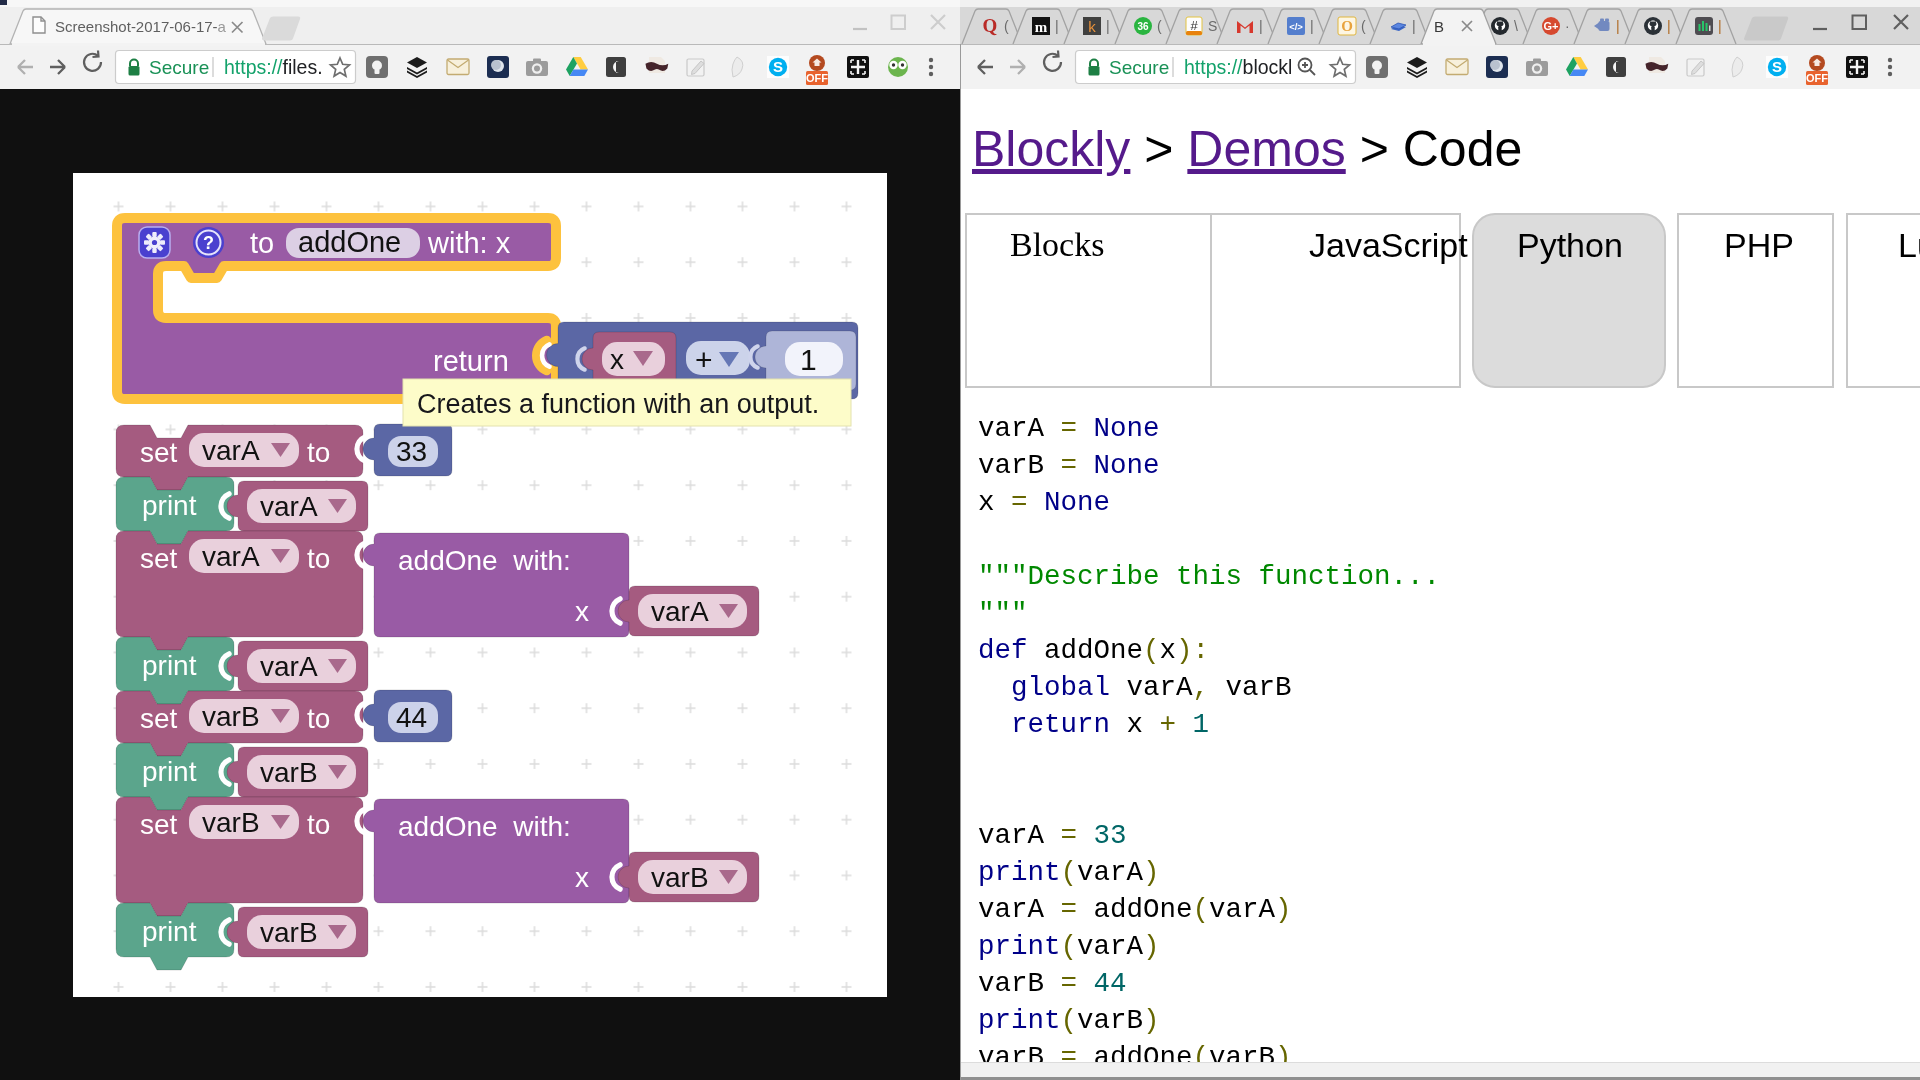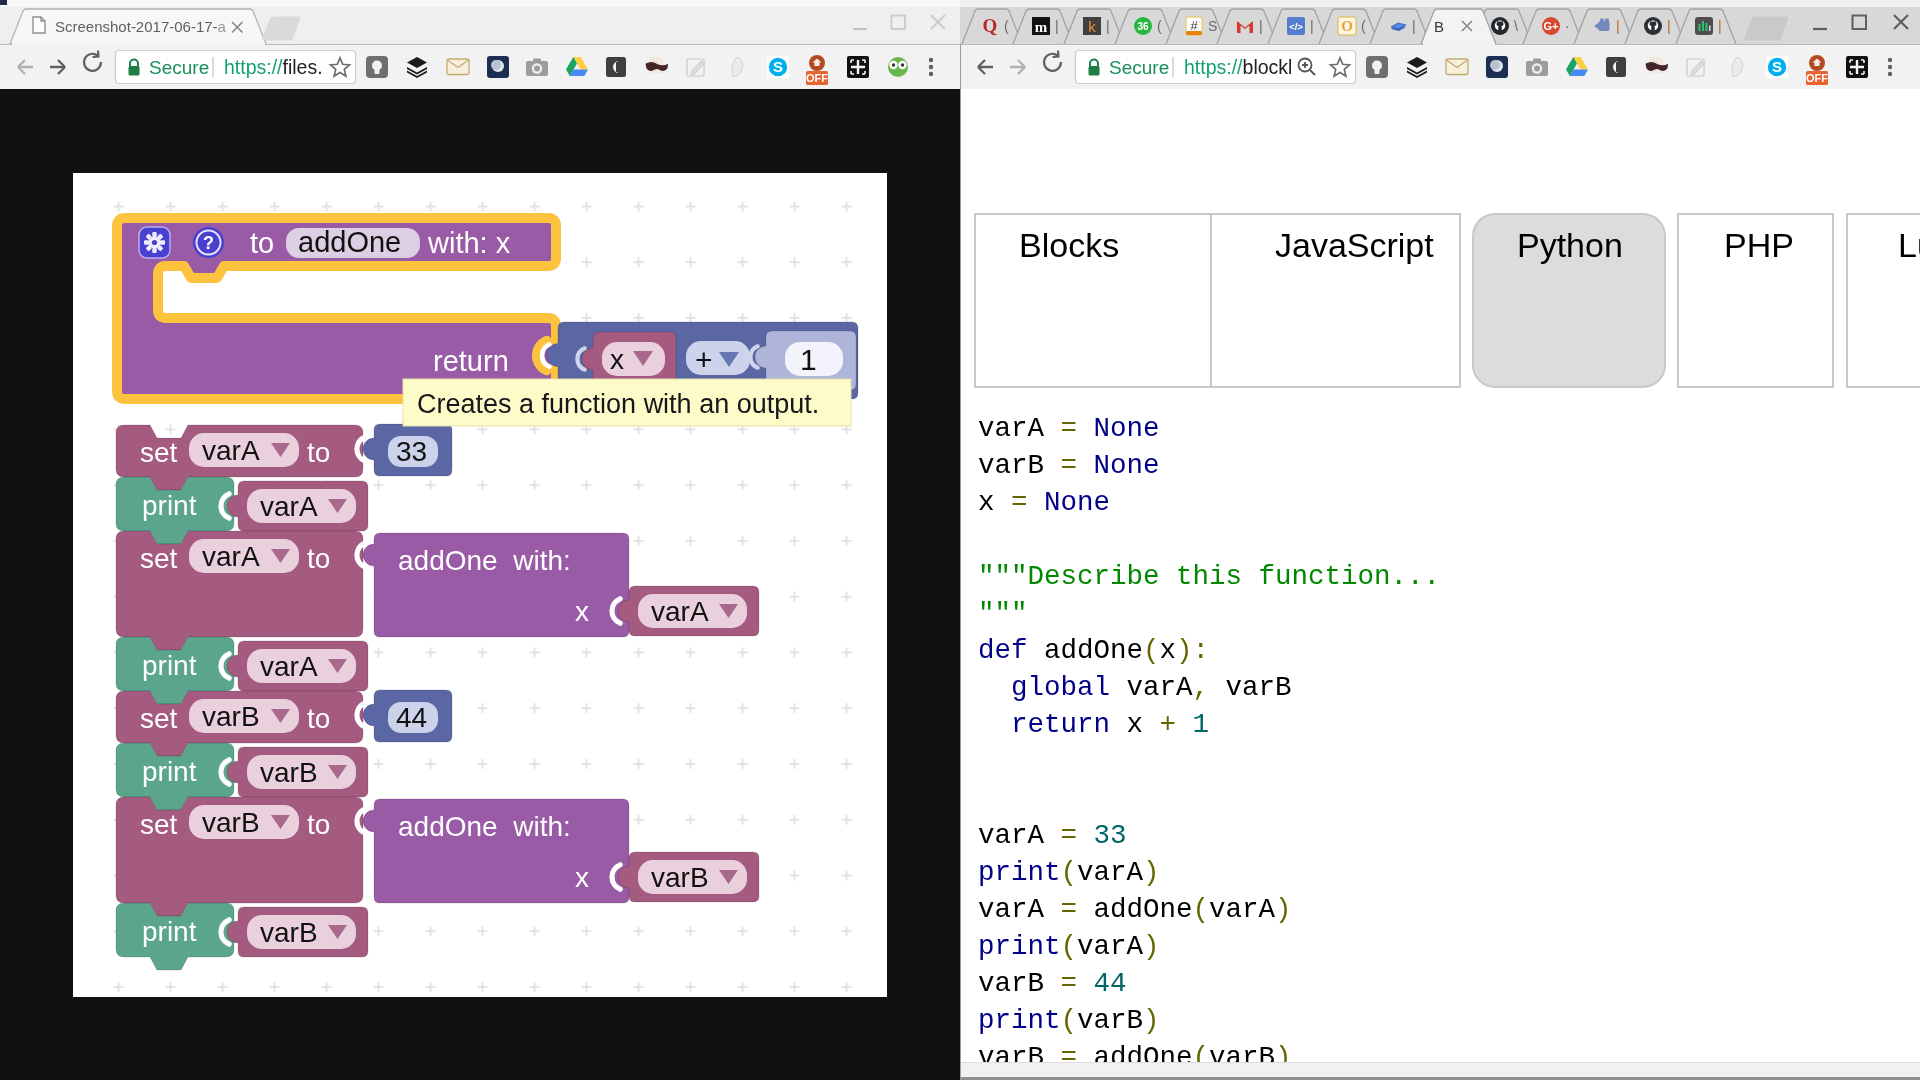--- a/index.html
+++ b/index.html
@@ -446,23 +446,24 @@
         <path d="M11,4 v14 M4,11 h14" stroke="#f5f5f5" stroke-width="2.4"></path>
         <path d="M4,4 h3 M4,4 v3 M18,4 h-3 M18,4 v3 M4,18 h3 M4,18 v-3 M18,18 h-3 M18,18 v-3" stroke="#f5f5f5" stroke-width="1.6"></path>
       </g>
 <g fill="#5f5f5f">
         <circle cx="1890" cy="60" r="2.2"></circle>
         <circle cx="1890" cy="67" r="2.2"></circle>
         <circle cx="1890" cy="74" r="2.2"></circle>
       </g>
     </svg>
   <div id="rcontent" class="abs">
+    <h1><a href="#">Blockly</a> &gt; <a href="#">Demos</a> &gt; Code</h1>
     <div class="tabrow">
-      <div class="tb" style="left:13px;width:272px;padding-left:43px;">Blocks</div>
-      <div class="tb" style="left:249px;width:251px;padding-left:63px;">JavaScript</div>
+      <div class="tb" style="left:4px;width:272px;padding-left:43px;font-family:Liberation Serif, serif;">Blocks</div>
+      <div class="tb" style="left:249px;width:251px;padding-left:97px;">JavaScript</div>
       <div class="tb sel" style="left:511px;width:194px;padding-left:43px;border-radius:23px;">Python</div>
       <div class="tb" style="left:716px;width:157px;padding-left:45px;">PHP</div>
       <div class="tb" style="left:885px;width:120px;padding-left:50px;">Lua</div>
     </div>
     <pre><span class="p">varA </span><span class="u">=</span><span class="p"> </span><span class="k">None</span>
 <span class="p">varB </span><span class="u">=</span><span class="p"> </span><span class="k">None</span>
 <span class="p">x </span><span class="u">=</span><span class="p"> </span><span class="k">None</span>
 
 <span class="s">"""Describe this function...</span>
 <span class="s">"""</span>

